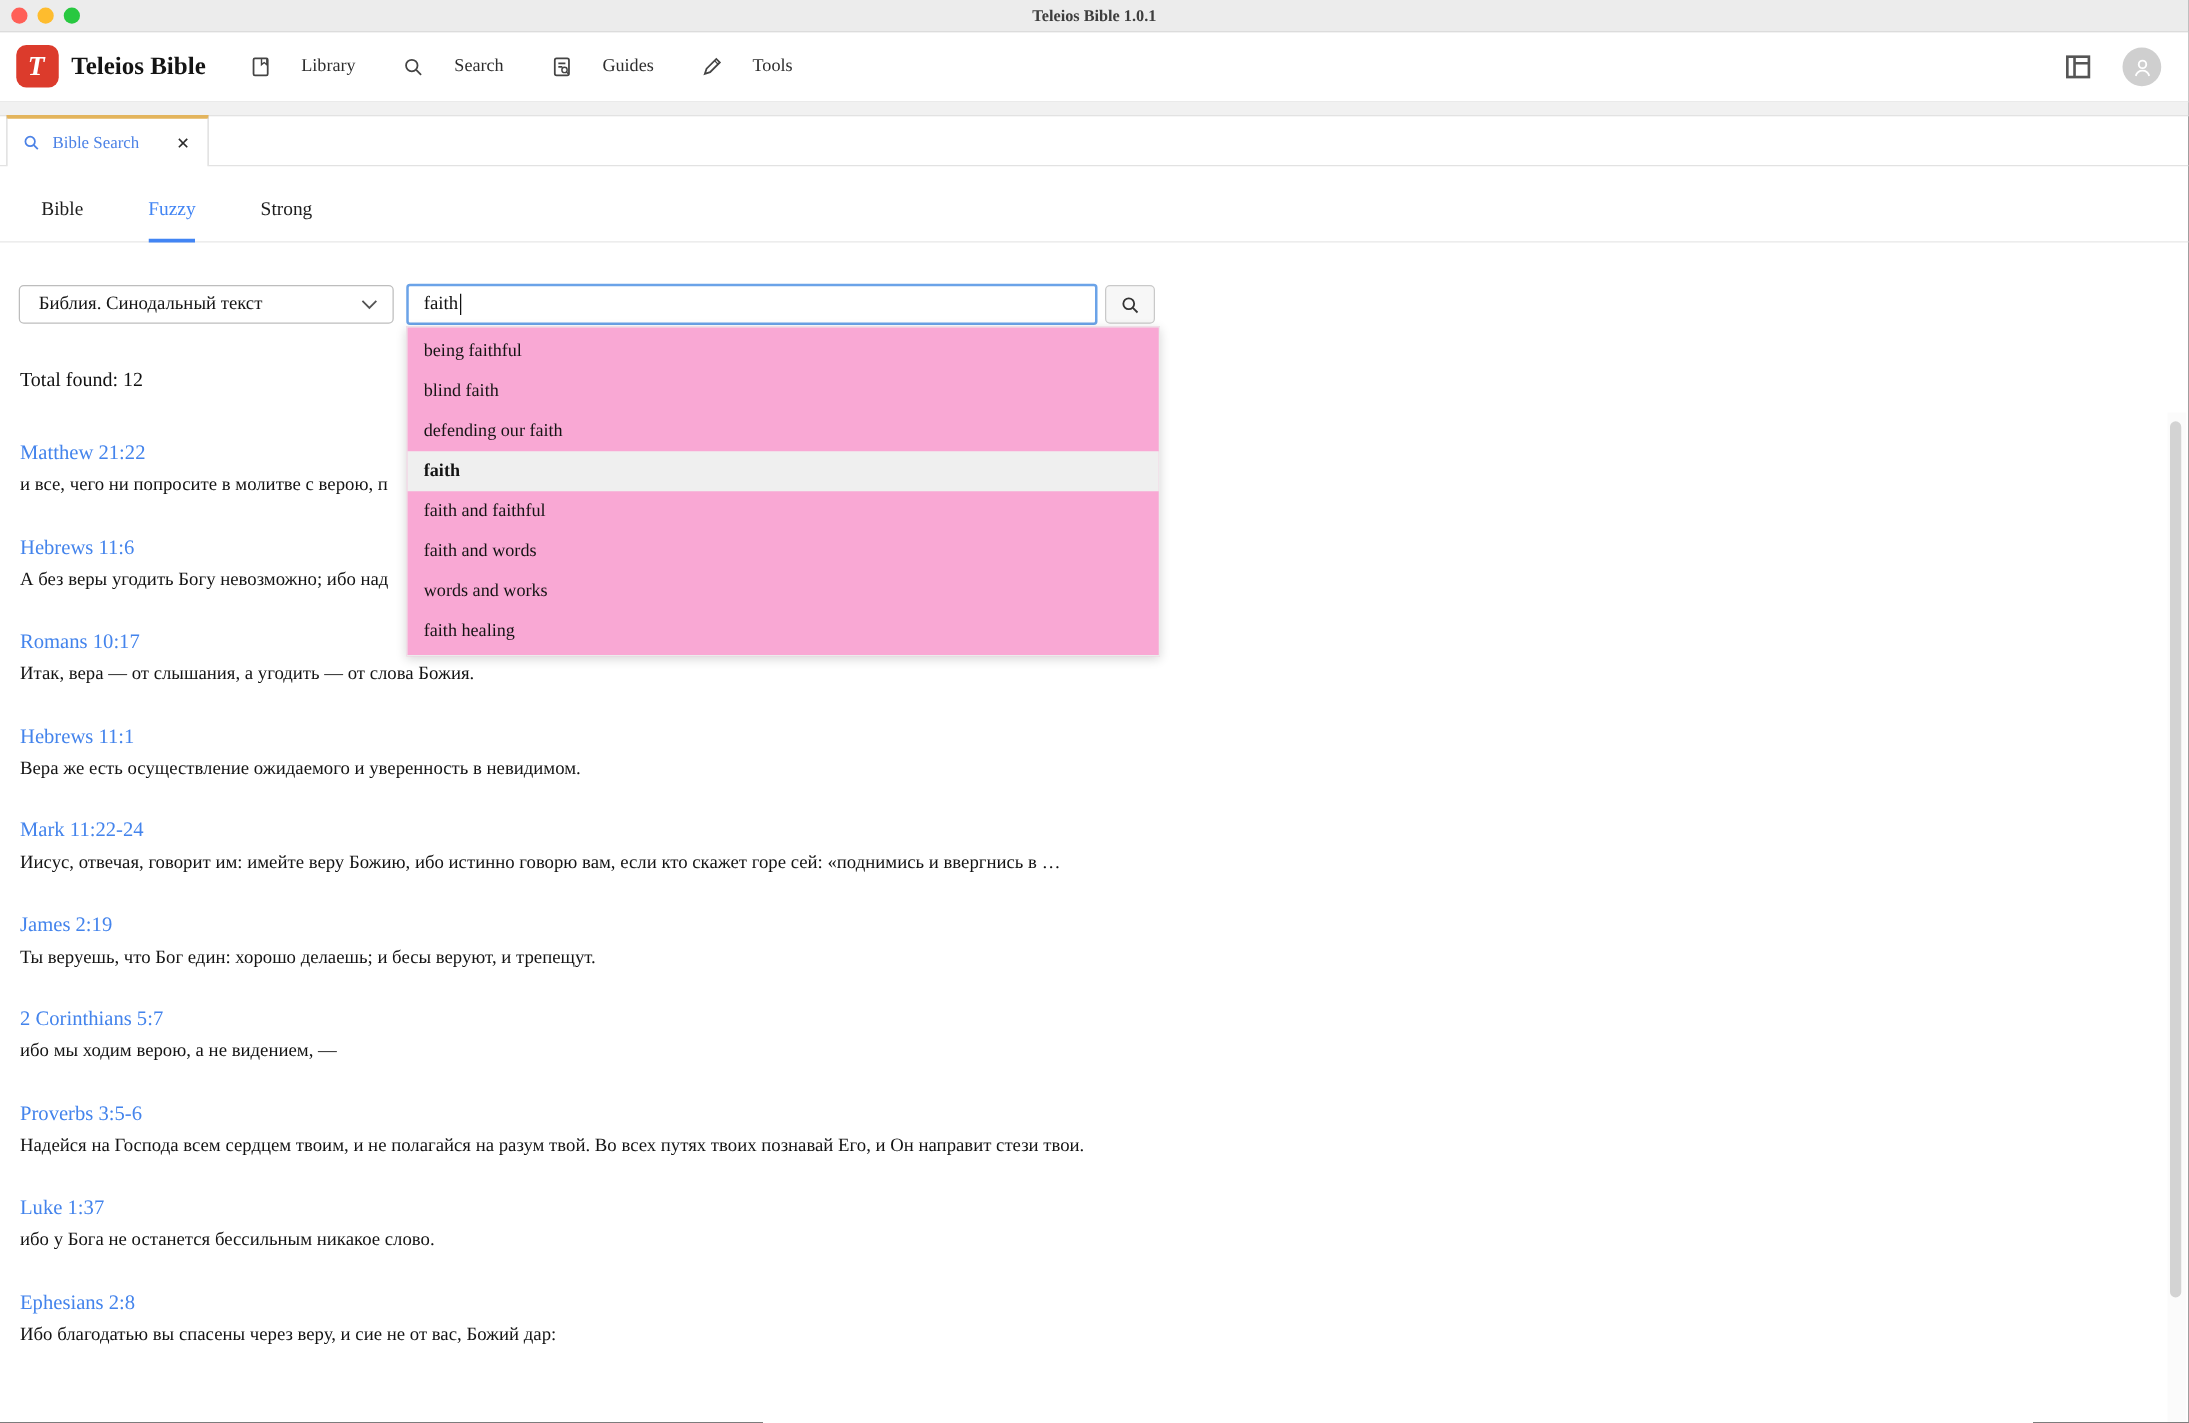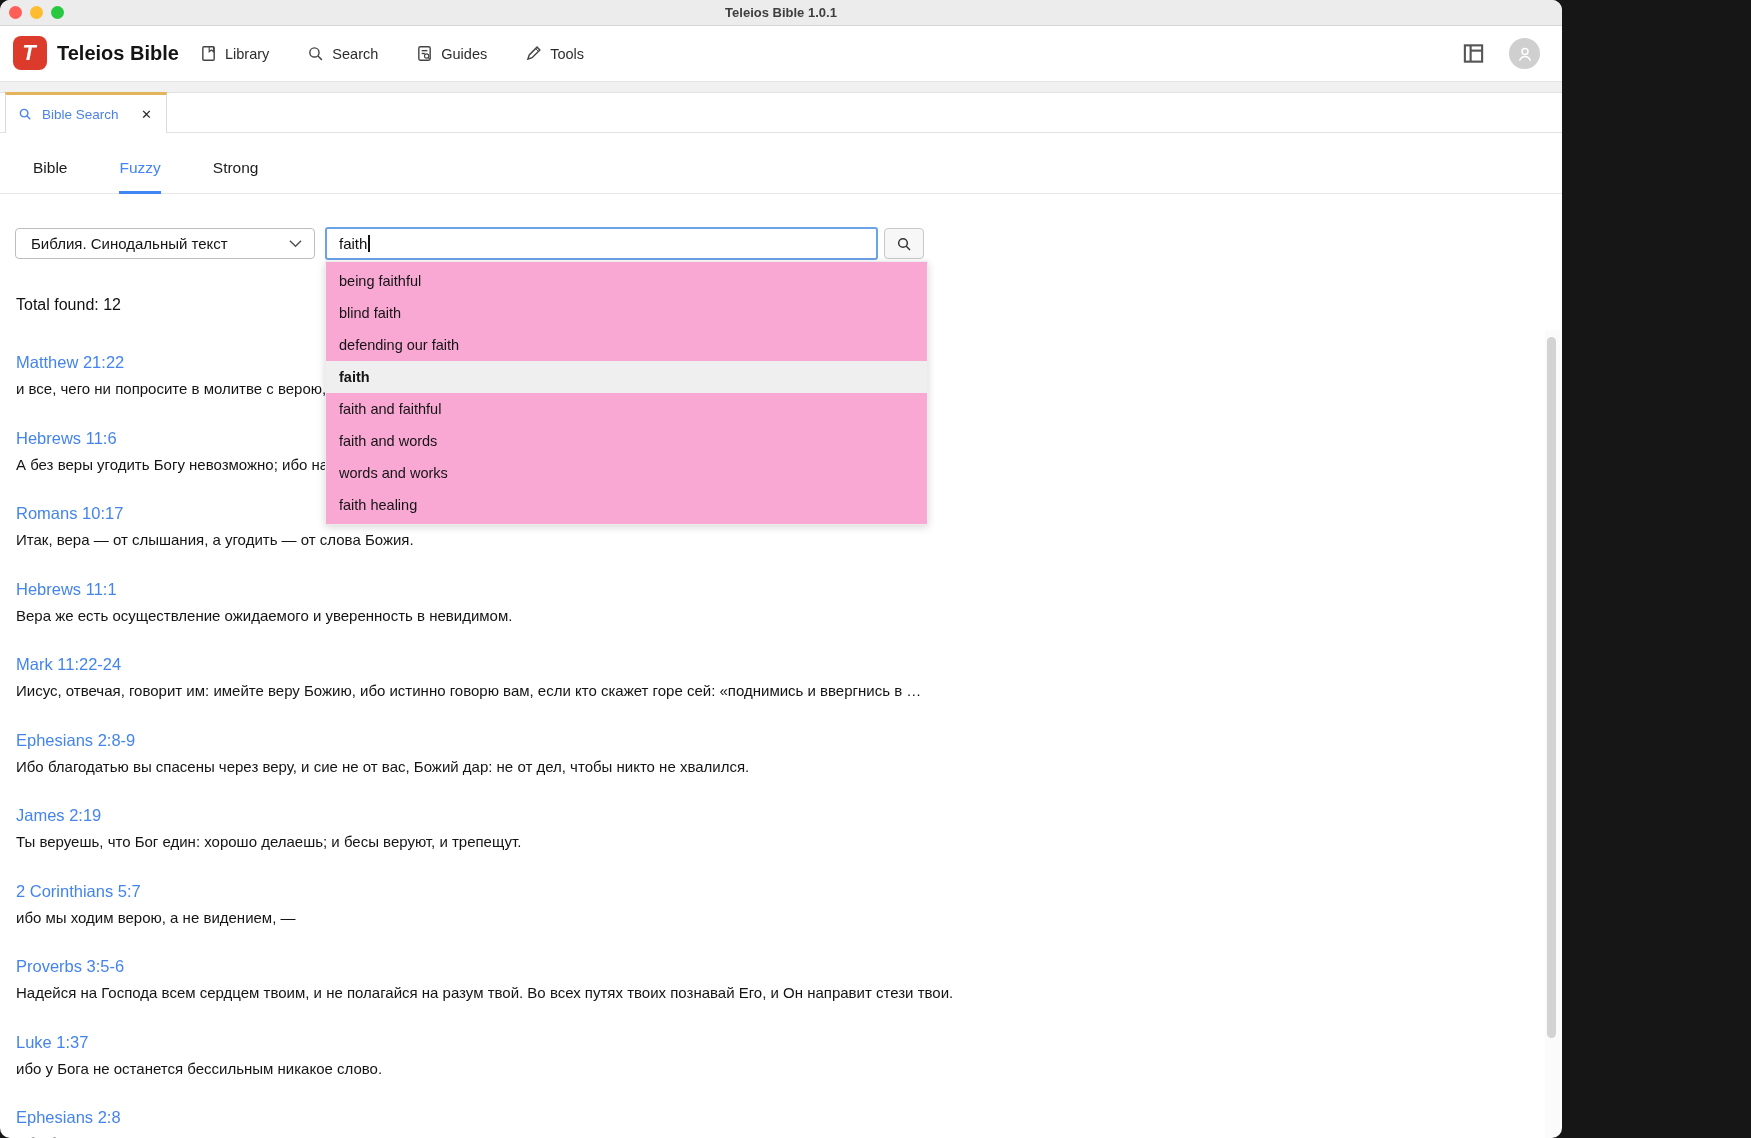--- a/index.html
+++ b/index.html
@@ -1,38 +1,38 @@
 <!DOCTYPE html>
 <html><head>
 <meta charset="utf-8">
 <style>
   html,body{margin:0;padding:0;background:#161616;}
   .window{
-    position:relative;width:1562px;height:1138px;background:#ffffff;
-    border-radius:10px;overflow:hidden;
-    font-family:Liberation Sans, sans-serif;
+    position:relative;width:1751px;height:1138px;background:#ffffff;
+    border-radius:0;overflow:hidden;
+    font-family:Liberation Serif, serif;
     -webkit-font-smoothing:antialiased;
   }
   
   .titlebar{position:absolute;top:0;left:0;right:0;height:25px;background:#ececec;border-bottom:1px solid #d6d6d6;}
   .lights{position:absolute;left:9px;top:6px;display:flex;gap:8px;}
   .light{width:13px;height:13px;border-radius:50%;}
   .light.red{background:#ff5f57;}
   .light.yellow{background:#febc2e;}
   .light.green{background:#28c840;}
   .win-title{position:absolute;left:0;right:0;top:0;height:25px;line-height:26px;text-align:center;
     font-size:13px;font-weight:bold;color:#3e3e3e;}
   
   .appheader{position:absolute;top:26px;left:0;right:0;height:55px;background:#fff;border-bottom:1px solid #e3e3e3;}
   .logo{position:absolute;left:13px;top:10px;width:34px;height:34px;border-radius:8px;background:#dc3b2c;
     display:flex;align-items:center;justify-content:center;}
   .logo span{color:#fff;font-weight:bold;font-style:italic;font-size:22px;line-height:1;transform:translateX(-1px);}
   .appname{position:absolute;left:57px;top:0;height:55px;line-height:55px;font-size:20px;font-weight:bold;color:#141414;}
   .mainnav{position:absolute;left:200px;top:0;height:55px;display:flex;align-items:center;gap:38px;}
-  .nav-item{display:flex;align-items:center;gap:8px;font-size:14.5px;color:#2d2d2d;cursor:default;}
+  .nav-item{display:flex;align-items:center;gap:24px;font-size:14.5px;color:#2d2d2d;cursor:default;}
   .nav-item svg{display:block;}
   .header-right{position:absolute;right:22px;top:0;height:55px;display:flex;align-items:center;gap:24px;}
   .panel-btn{width:23px;height:23px;display:flex;align-items:center;justify-content:center;}
   .avatar{width:31px;height:31px;border-radius:50%;background:#cfcfcf;display:flex;align-items:center;justify-content:center;}
   
   .tabstrip{position:absolute;top:82px;left:0;right:0;height:10px;background:#f1f1f1;border-bottom:1px solid #e2e2e2;}
   .doc-tab{position:absolute;left:5px;top:92px;width:162px;height:41px;background:#fff;z-index:3;
     border-top:3px solid #e3b45c;border-left:1px solid #dadada;border-right:1px solid #dadada;
     display:flex;align-items:center;padding:0 12px;box-sizing:border-box;}
   .doc-tab .tab-label{flex:1;margin-left:10px;font-size:13.5px;color:#4c82e6;white-space:nowrap;overflow:hidden;}
@@ -220,24 +220,20 @@
   <div class="result">
     <a class="ref">Hebrews 11:1</a>
     <div class="verse">Вера же есть осуществление ожидаемого и уверенность в невидимом.</div>
   </div>
 
   <div class="result">
     <a class="ref">Mark 11:22-24</a>
     <div class="verse">Иисус, отвечая, говорит им: имейте веру Божию, ибо истинно говорю вам, если кто скажет горе сей: «поднимись и ввергнись в …</div>
   </div>
 
-  <div class="result">
-    <a class="ref">Ephesians 2:8-9</a>
-    <div class="verse">Ибо благодатью вы спасены через веру, и сие не от вас, Божий дар: не от дел, чтобы никто не хвалился.</div>
-  </div>
 
   <div class="result">
     <a class="ref">James 2:19</a>
     <div class="verse">Ты веруешь, что Бог един: хорошо делаешь; и бесы веруют, и трепещут.</div>
   </div>
 
   <div class="result">
     <a class="ref">2 Corinthians 5:7</a>
     <div class="verse">ибо мы ходим верою, а не видением, —</div>
   </div>

